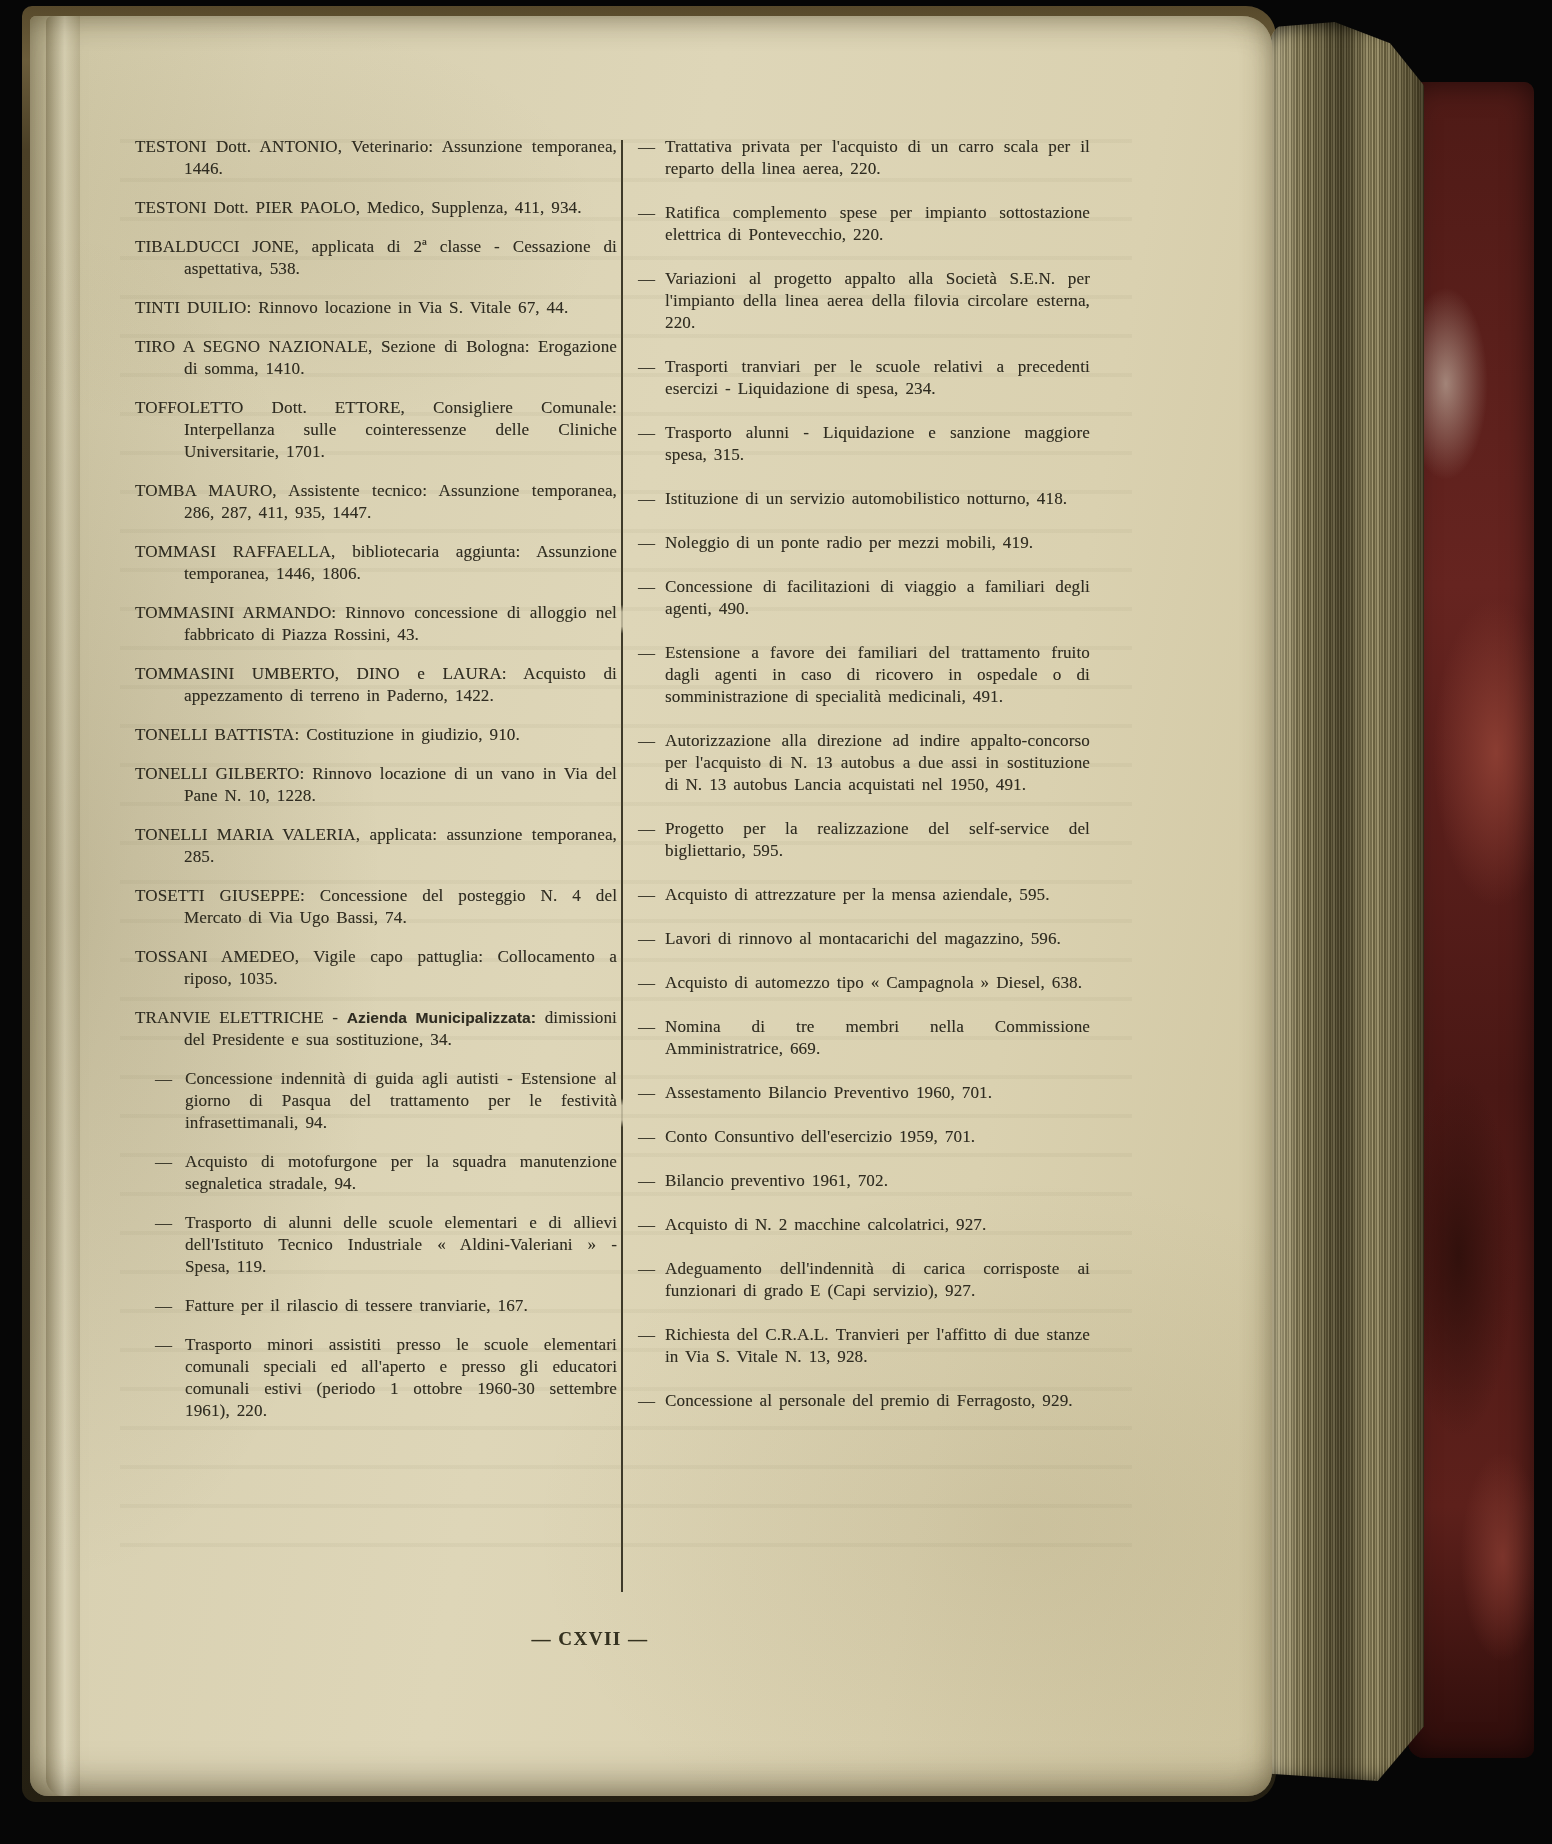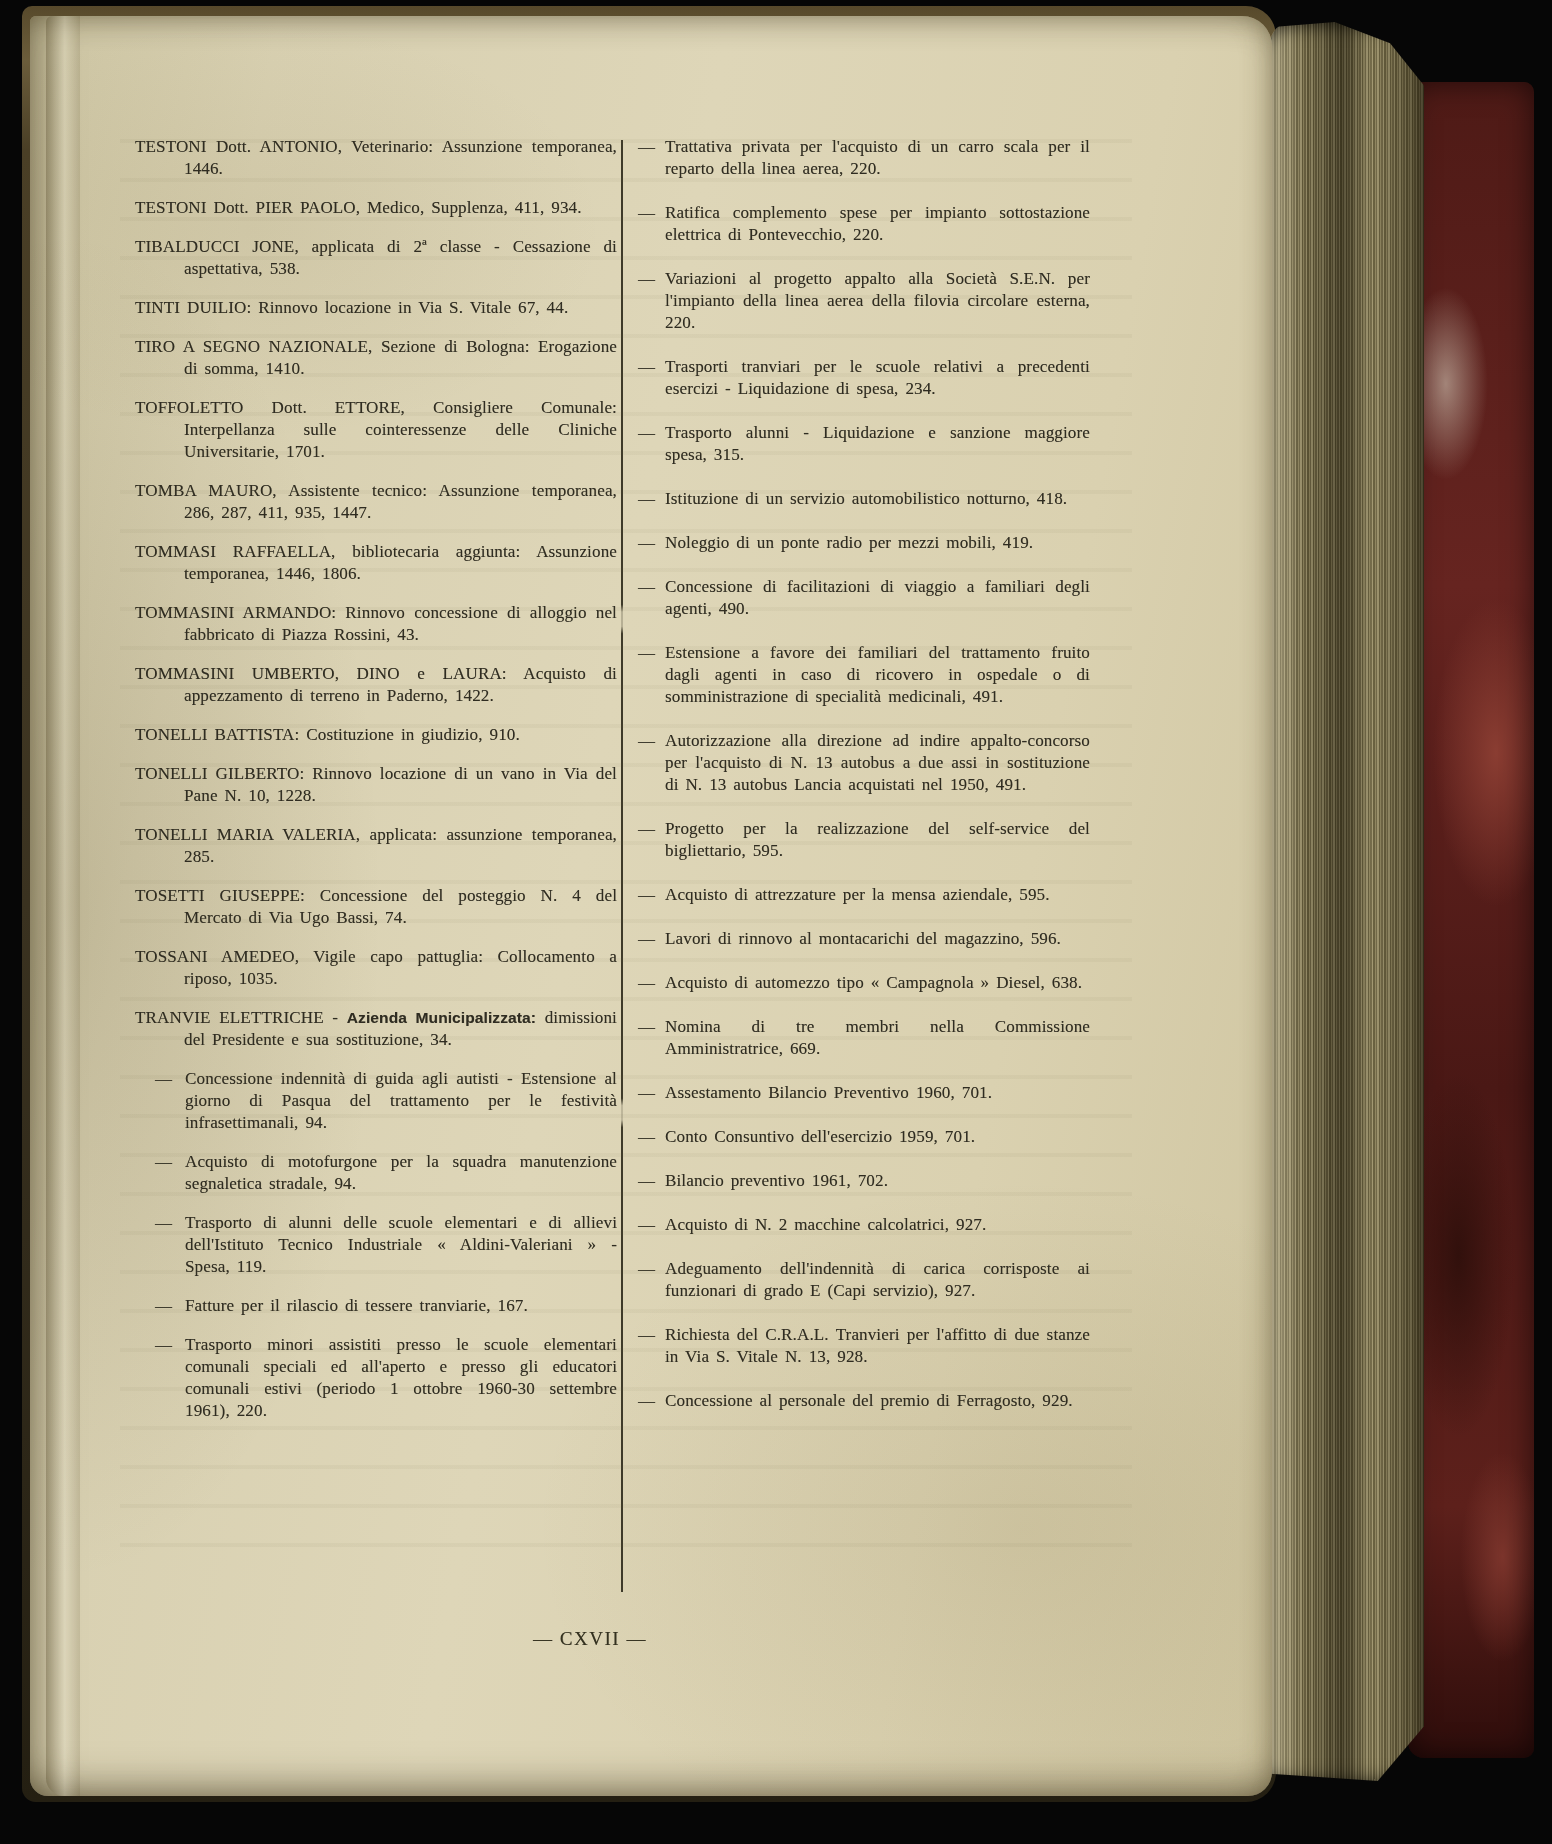--- a/index.html
+++ b/index.html
@@ -78,21 +78,21 @@
   .entry{margin:0 0 17px 0;}
   .col-right .entry{margin:0 0 22px 0;}
   .entry.name{padding-left:49px;text-indent:-49px;}
   .col-left .entry.dash{padding-left:50px;text-indent:-30px;}
   .col-right .entry.dash{padding-left:27px;text-indent:-27px;}
   .col-left .dash-glyph{display:inline-block;width:30px;text-indent:0;}
   .col-right .dash-glyph{display:inline-block;width:27px;text-indent:0;}
   .seg.bold{font-family:"Liberation Sans","DejaVu Sans",sans-serif;font-weight:bold;font-size:15.5px;letter-spacing:0.1px;}
   .page-num{
     position:absolute;left:390px;top:1612px;width:340px;
-    text-align:center;font-size:19px;font-weight:normal;
+    text-align:center;font-size:19px;font-weight:bold;
     letter-spacing:1.5px;color:#34311f;
     text-shadow:0.3px 0.3px 0 rgba(42,40,30,0.4);
   }
 </style>
 </head>
 <body>
 
 <div class="page-behind"></div>
 <div class="cover"></div>
 <div class="fore-edge"></div>

